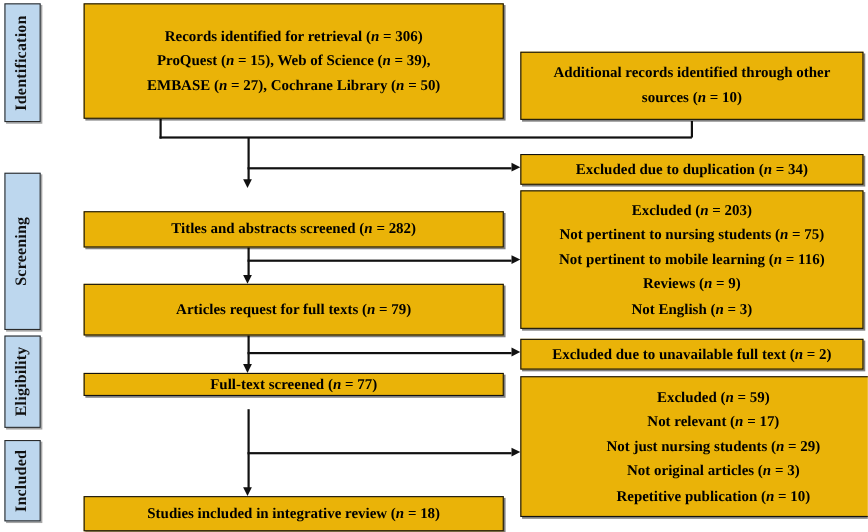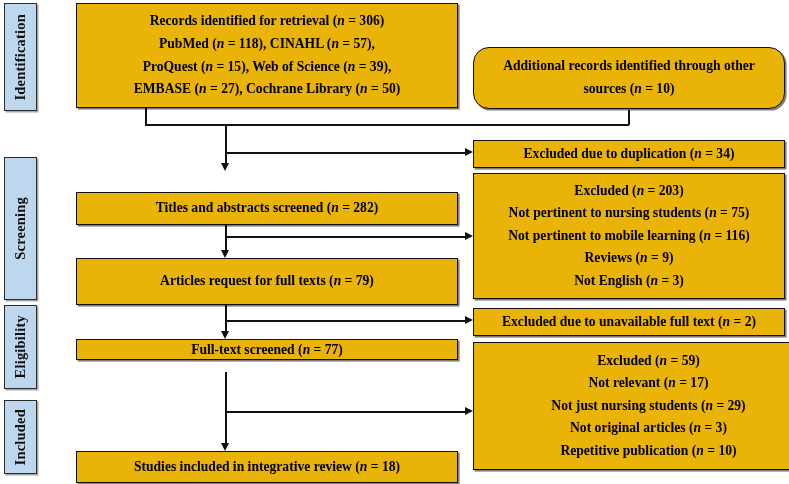--- a/index.html
+++ b/index.html
@@ -128,42 +128,41 @@
   <div class="arrowhead arrow-right" style="left:465px; top:316px;"></div>
 
   <div class="vline" style="left:225px; top:372px; height:73px;"></div>
   <div class="arrowhead arrow-down" style="left:221px; top:443px;"></div>
 
   <div class="hline" style="left:225px; top:411px; width:240px;"></div>
   <div class="arrowhead arrow-right" style="left:465px; top:407px;"></div>
 
   <div class="box multi" style="left:76px; top:3px; width:382px; height:105px;">
     <div class="line">Records identified for retrieval (<em class="it">n</em> = 306)</div>
-    <div class="line">PubMed (<em class="it">n</em> = 118), CINAHL (<em class="it">n</em> = 57),</div>
     <div class="line">ProQuest (<em class="it">n</em> = 15), Web of Science (<em class="it">n</em> = 39),</div>
     <div class="line">EMBASE (<em class="it">n</em> = 27), Cochrane Library (<em class="it">n</em> = 50)</div>
   </div>
 
   <div class="box" style="left:76px; top:172px; width:382px; height:33px;margin-top:20px;">
     <div class="line">Titles and abstracts screened (<em class="it">n</em> = 282)</div>
   </div>
 
   <div class="box" style="left:76px; top:258px; width:382px; height:47px;">
     <div class="line">Articles request for full texts (<em class="it">n</em> = 79)</div>
   </div>
 
   <div class="box" style="left:76px; top:339px; width:382px; height:21px;">
     <div class="line">Full-text screened (<em class="it">n</em> = 77)</div>
   </div>
 
   <div class="box" style="left:76px; top:451px; width:382px; height:32px;justify-content:center;">
     <div class="line">Studies included in integrative review (<em class="it">n</em> = 18)</div>
   </div>
 
-  <div class="box multi" style="left:473px; top:47px; width:312px; height:62px;border-radius:16px;">
+  <div class="box multi" style="left:473px; top:47px; width:312px; height:62px;">
     <div class="line">Additional records identified through other</div>
     <div class="line">sources (<em class="it">n</em> = 10)</div>
   </div>
 
   <div class="box" style="left:473px; top:140px; width:312px; height:28px;">
     <div class="line">Excluded due to duplication (<em class="it">n</em> = 34)</div>
   </div>
 
   <div class="box multi" style="left:473px; top:173px; width:312px; height:126px;">
     <div class="line">Excluded (<em class="it">n</em> = 203)</div>

